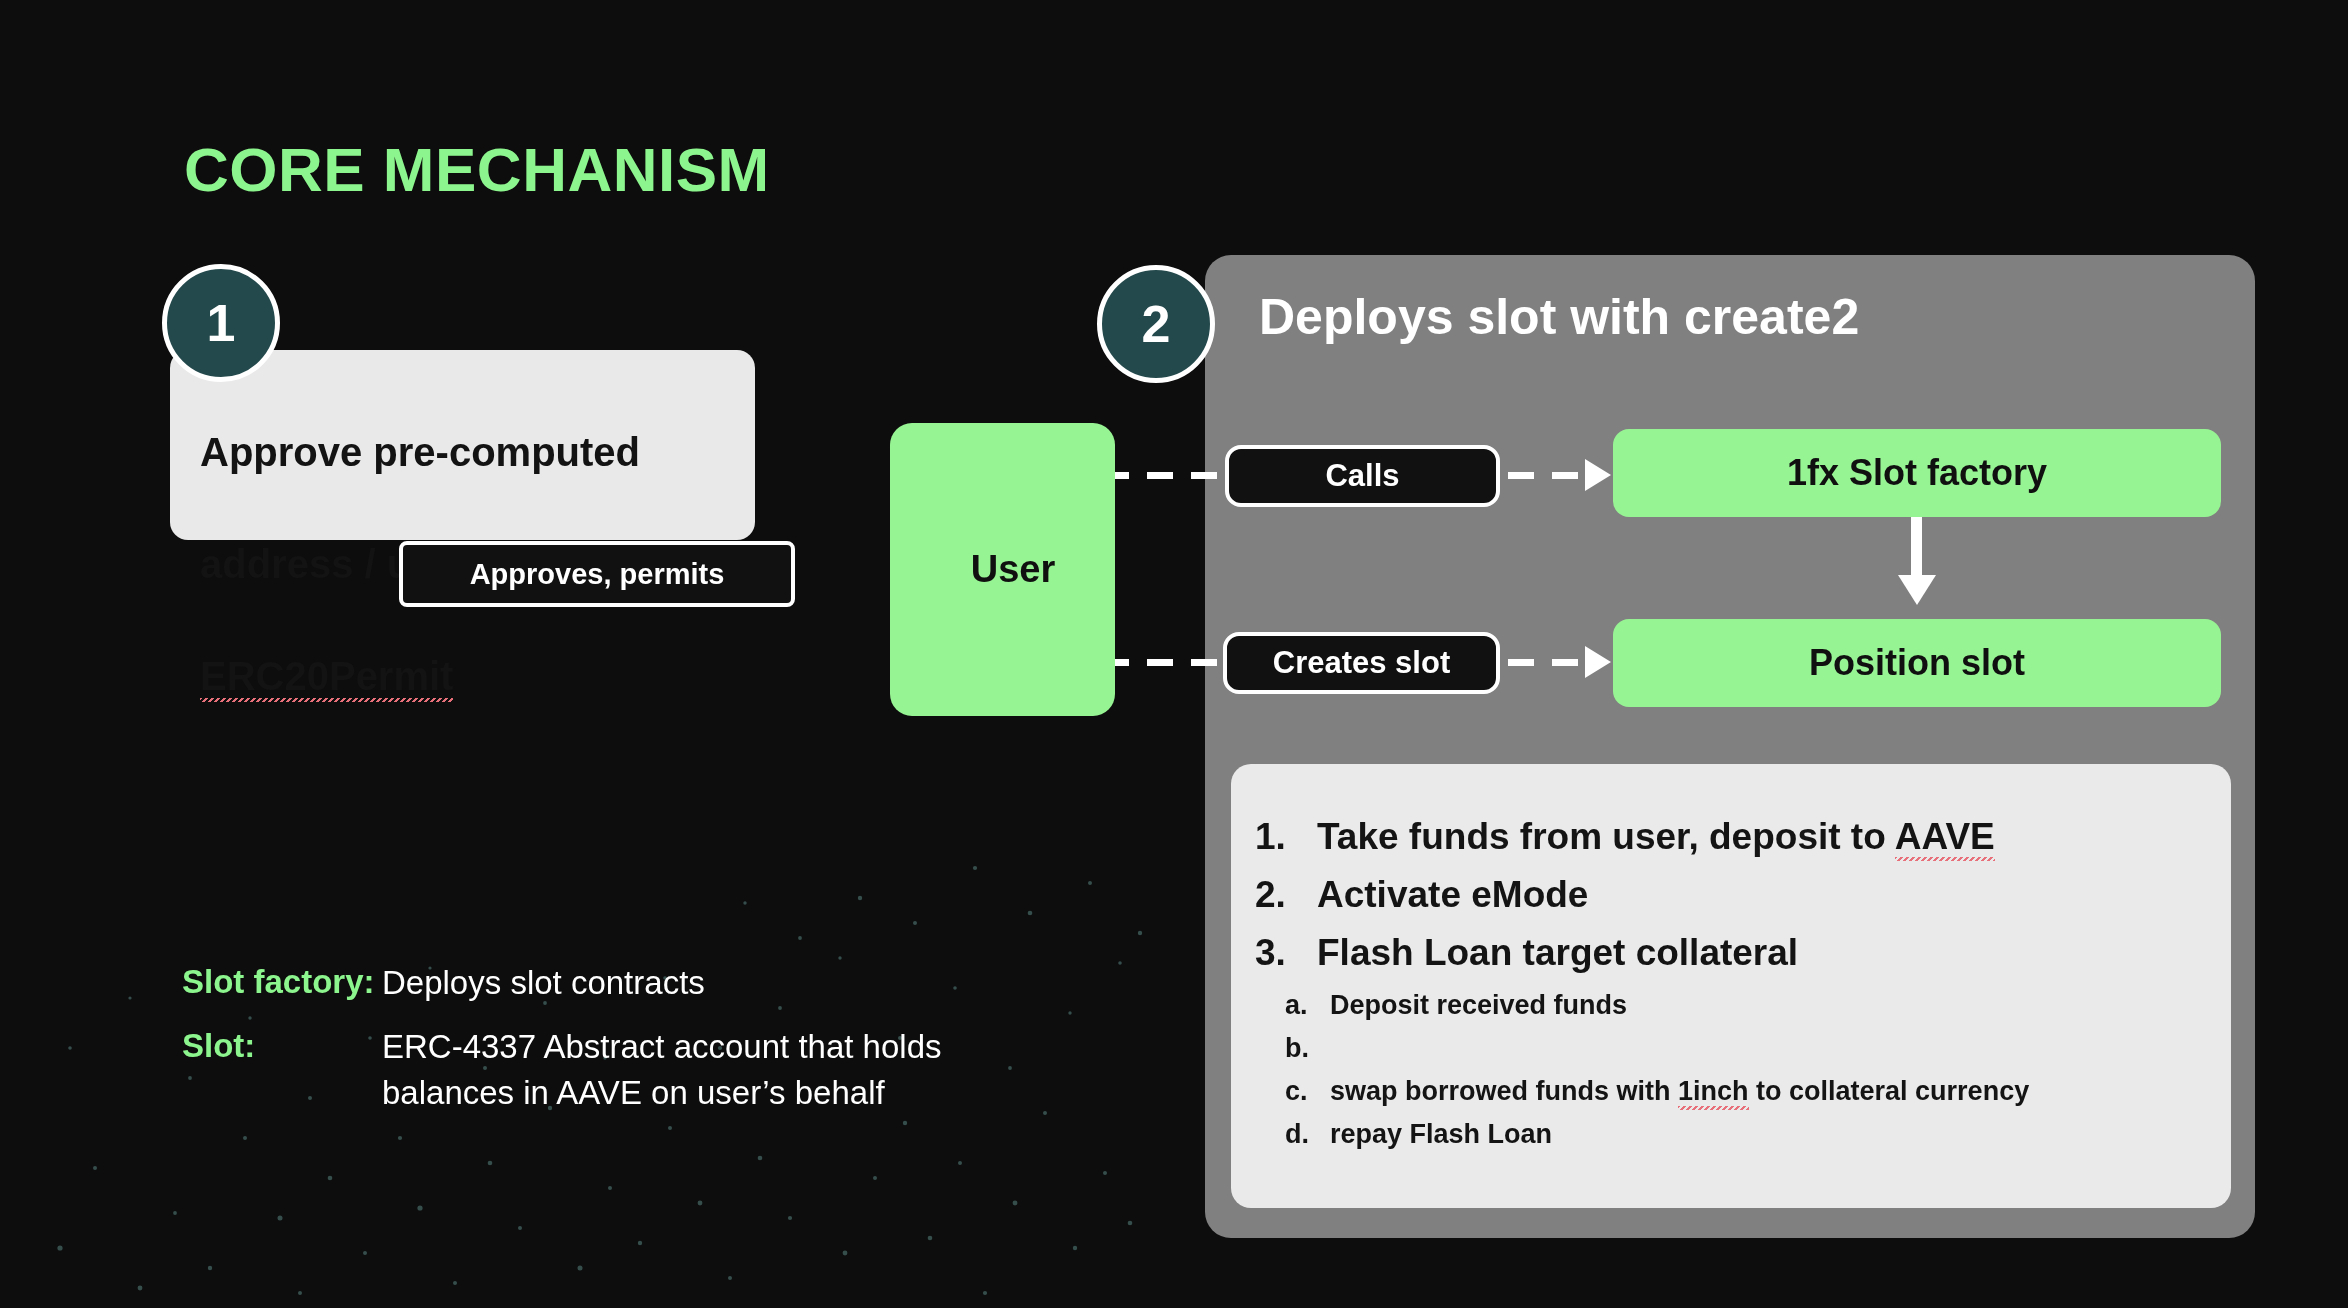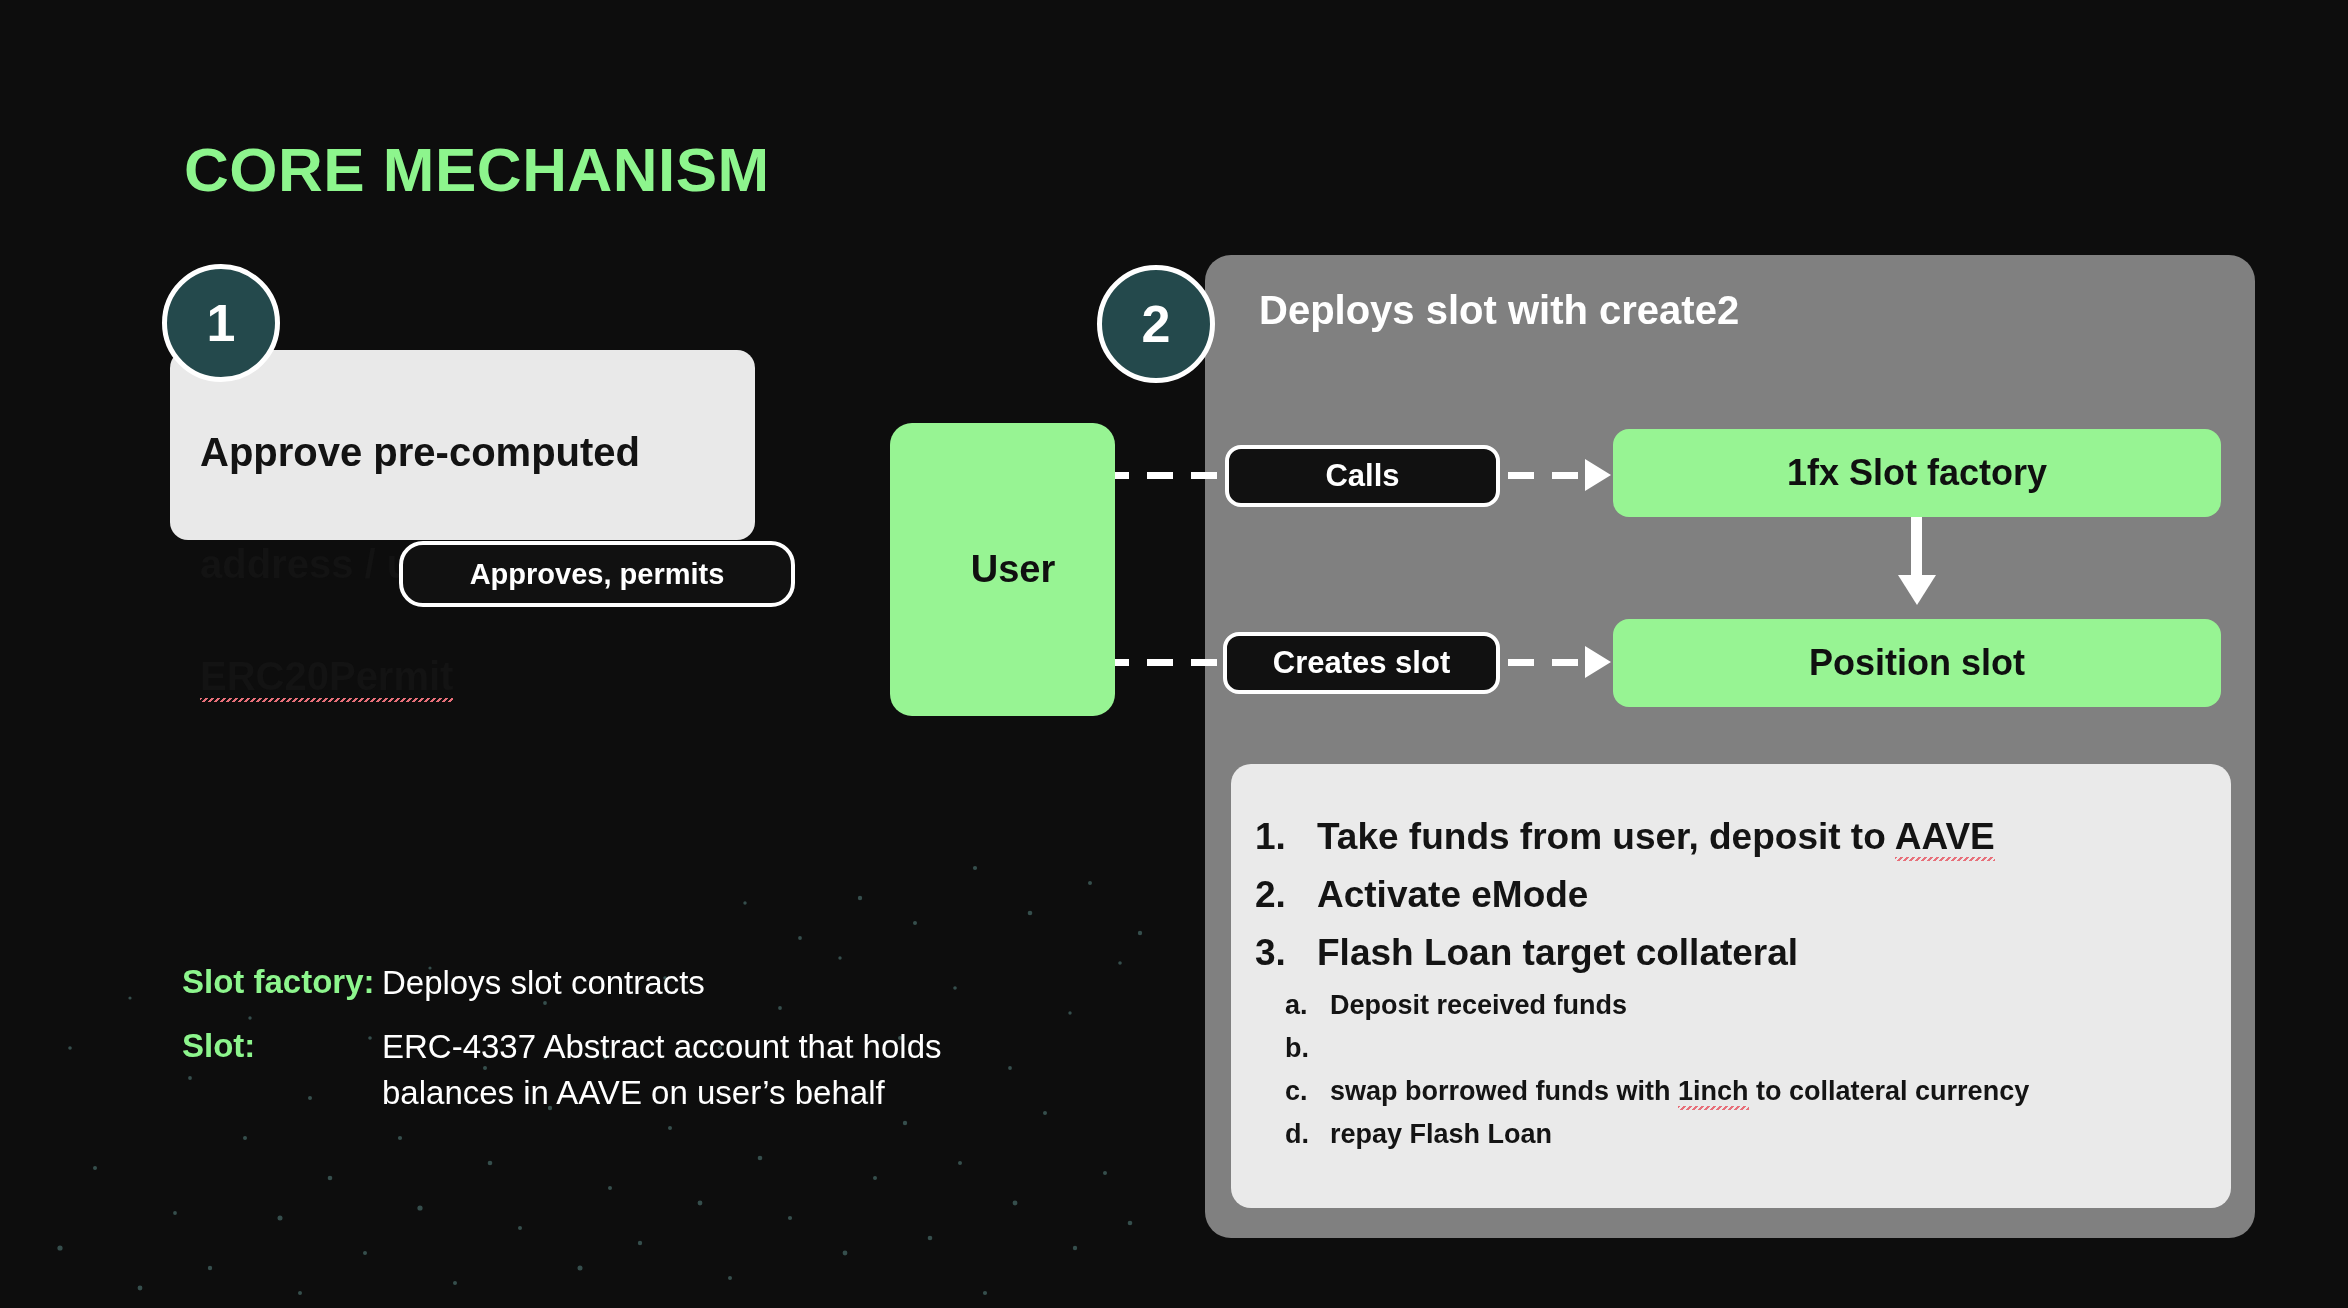--- a/index.html
+++ b/index.html
@@ -95,21 +95,21 @@
   }
 
   .pill-approves {
     position: absolute;
     left: 399px;
     top: 541px;
     width: 396px;
     height: 66px;
     background: #111111;
     border: 4px solid #ffffff;
-    border-radius: 24px;
+    border-radius: 8px;
     box-sizing: border-box;
     display: flex;
     align-items: center;
     justify-content: center;
     color: #ffffff;
     font-size: 29px;
     font-weight: bold;
     z-index: 7;
   }
 
@@ -149,21 +149,21 @@
     width: 1050px;
     height: 983px;
     background: #808080;
     border-radius: 26px;
     z-index: 2;
   }
   .panel-title {
     position: absolute;
     left: 1259px;
     top: 288px;
-    font-size: 40px;
+    font-size: 50px;
     font-weight: bold;
     color: #ffffff;
     z-index: 5;
   }
 
   
   .user-box {
     position: absolute;
     left: 890px;
     top: 423px;

